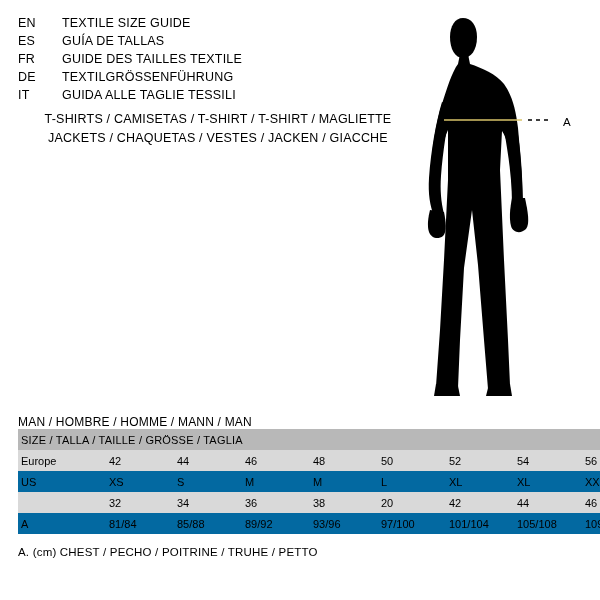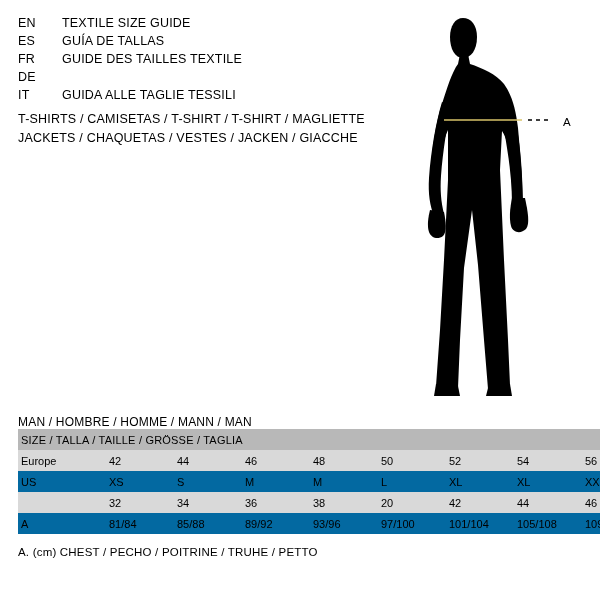--- a/index.html
+++ b/index.html
@@ -46,20 +46,21 @@
     font-size: 12.5px;
     white-space: nowrap;
   }
 
   
   .cat-block {
     position: absolute;
     top: 110px;
     left: 18px;
     width: 400px;
+    text-align: center;
   }
   .cat-line {
     font-size: 12.5px;
     line-height: 19px;
     white-space: nowrap;
     letter-spacing: 0.2px;
   }
 
   
   .figure-wrap {
@@ -140,20 +141,21 @@
     <div class="lang-row">
       <span class="lang-code">ES</span>
       <span class="lang-text">GUÍA DE TALLAS</span>
     </div>
     <div class="lang-row">
       <span class="lang-code">FR</span>
       <span class="lang-text">GUIDE DES TAILLES TEXTILE</span>
     </div>
     <div class="lang-row">
       <span class="lang-code">DE</span>
+      <span class="lang-text">TEXTILGRÖSSENFÜHRUNG</span>
     </div>
     <div class="lang-row">
       <span class="lang-code">IT</span>
       <span class="lang-text">GUIDA ALLE TAGLIE TESSILI</span>
     </div>
   </div>
 
   <div class="cat-block">
     <div class="cat-line">T-SHIRTS / CAMISETAS / T-SHIRT / T-SHIRT / MAGLIETTE</div>
     <div class="cat-line">JACKETS / CHAQUETAS / VESTES / JACKEN / GIACCHE</div>

